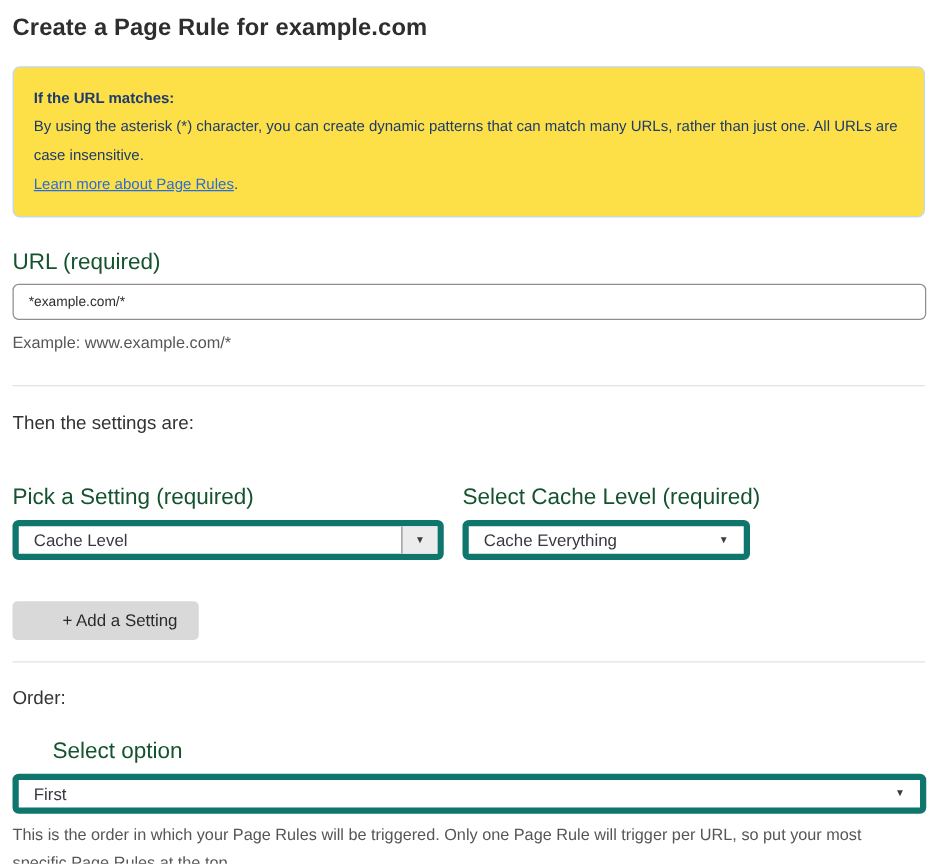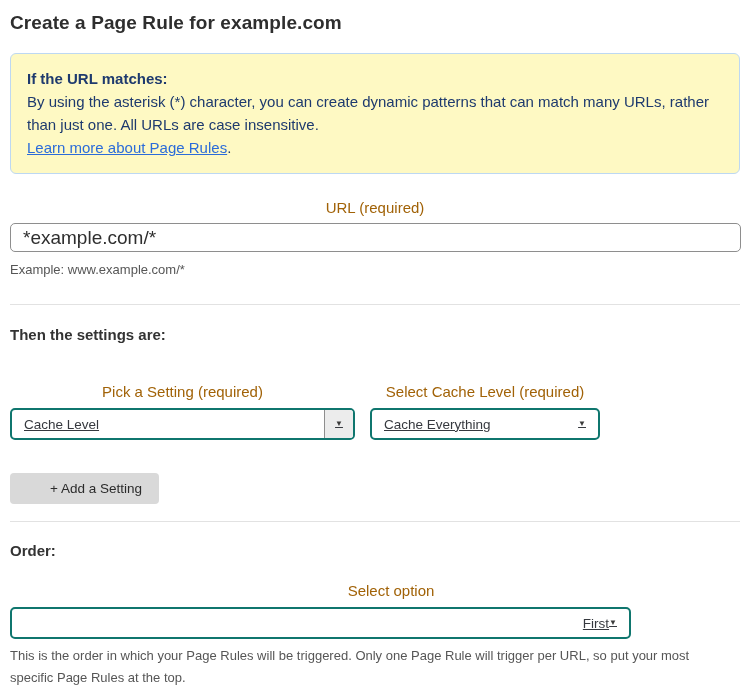--- a/index.html
+++ b/index.html
@@ -16,94 +16,92 @@
     width: 750px;
   }
   .page-title {
     font-size: 19px;
     font-weight: bold;
     color: #2e2e2e;
     letter-spacing: 0.1px;
   }
   .info-box {
     margin-top: 19px;
-    background: #fef9c3;
+    background: #fde047;
     border: 1px solid #bdd8f2;
     border-radius: 6px;
     padding: 13px 3px 14px 16px;
     color: #1e3a6e;
-    font-size: 15px;
+    font-size: 12px;
     line-height: 23px;
   }
   .info-box .info-heading {
     font-weight: bold;
   }
   .info-box a.info-link {
     color: #2b6cd9;
     text-decoration: underline;
     cursor: pointer;
   }
   .field-label {
-    font-size: 15px;
-    color: #a16207;
+    font-size: 18px;
+    color: #14532d;
     margin-top: 25px;
-    text-align: center;
   }
   .text-input {
     display: block;
     width: 731px;
     height: 29px;
     margin-top: 7px;
     border: 1px solid #8e8e8e;
     border-radius: 5px;
     padding: 0 12px;
-    font-size: 19px;
+    font-size: 11px;
     font-family: "Liberation Sans", sans-serif;
     color: #2f2f2f;
     background: #fff;
     outline: none;
   }
   .help-text {
     font-size: 13px;
     color: #565656;
     margin-top: 7px;
     line-height: 22px;
   }
   .divider {
     border: none;
     border-top: 1px solid #e2e2e2;
     margin: 0;
   }
   .divider-1 { margin-top: 23px; }
   .section-heading {
     font-size: 15px;
-    font-weight: bold;
+    font-weight: normal;
     color: #333333;
   }
   .settings-heading { margin-top: 21px; }
   .fields-row {
     display: flex;
     margin-top: 24px;
     gap: 15px;
   }
   .field-col .field-label { margin-top: 16px; }
   .dropdown {
     margin-top: 8px;
     height: 32px;
-    border: 2px solid #0f766e;
+    border: 5px solid #0f766e;
     border-radius: 5px;
     background: #ffffff;
     display: flex;
     align-items: center;
     font-size: 13.5px;
     color: #36393f;
     cursor: pointer;
     position: relative;
     overflow: hidden;
-    text-decoration: underline;
   }
   .dropdown .dd-value {
     padding-left: 12px;
     flex: 1;
   }
   .dropdown-setting { width: 345px; }
   .dropdown-setting .dd-arrow-seg {
     width: 29px;
     height: 100%;
     background: #ececec;
@@ -134,21 +132,21 @@
     cursor: pointer;
   }
   .btn-gray {
     background: #d9d9d9;
     color: #2b2b2b;
   }
   .add-setting-btn { margin-top: 33px; padding-left: 40px; }
   .divider-2 { margin-top: 17px; }
   .order-heading { margin-top: 20px; }
   .order-label { margin-top: 23px; margin-left: 32px; }
-  .dropdown-order { width: 621px; text-align: right; }
+  .dropdown-order { width: 731px; }
   .order-help { margin-top: 6px; width: 720px; }
   .divider-3 { margin-top: 20px; }
 </style>
 </head>
 <body>
 
 <div class="container">
 
   <h1 class="page-title">Create a Page Rule for example.com</h1>
 

